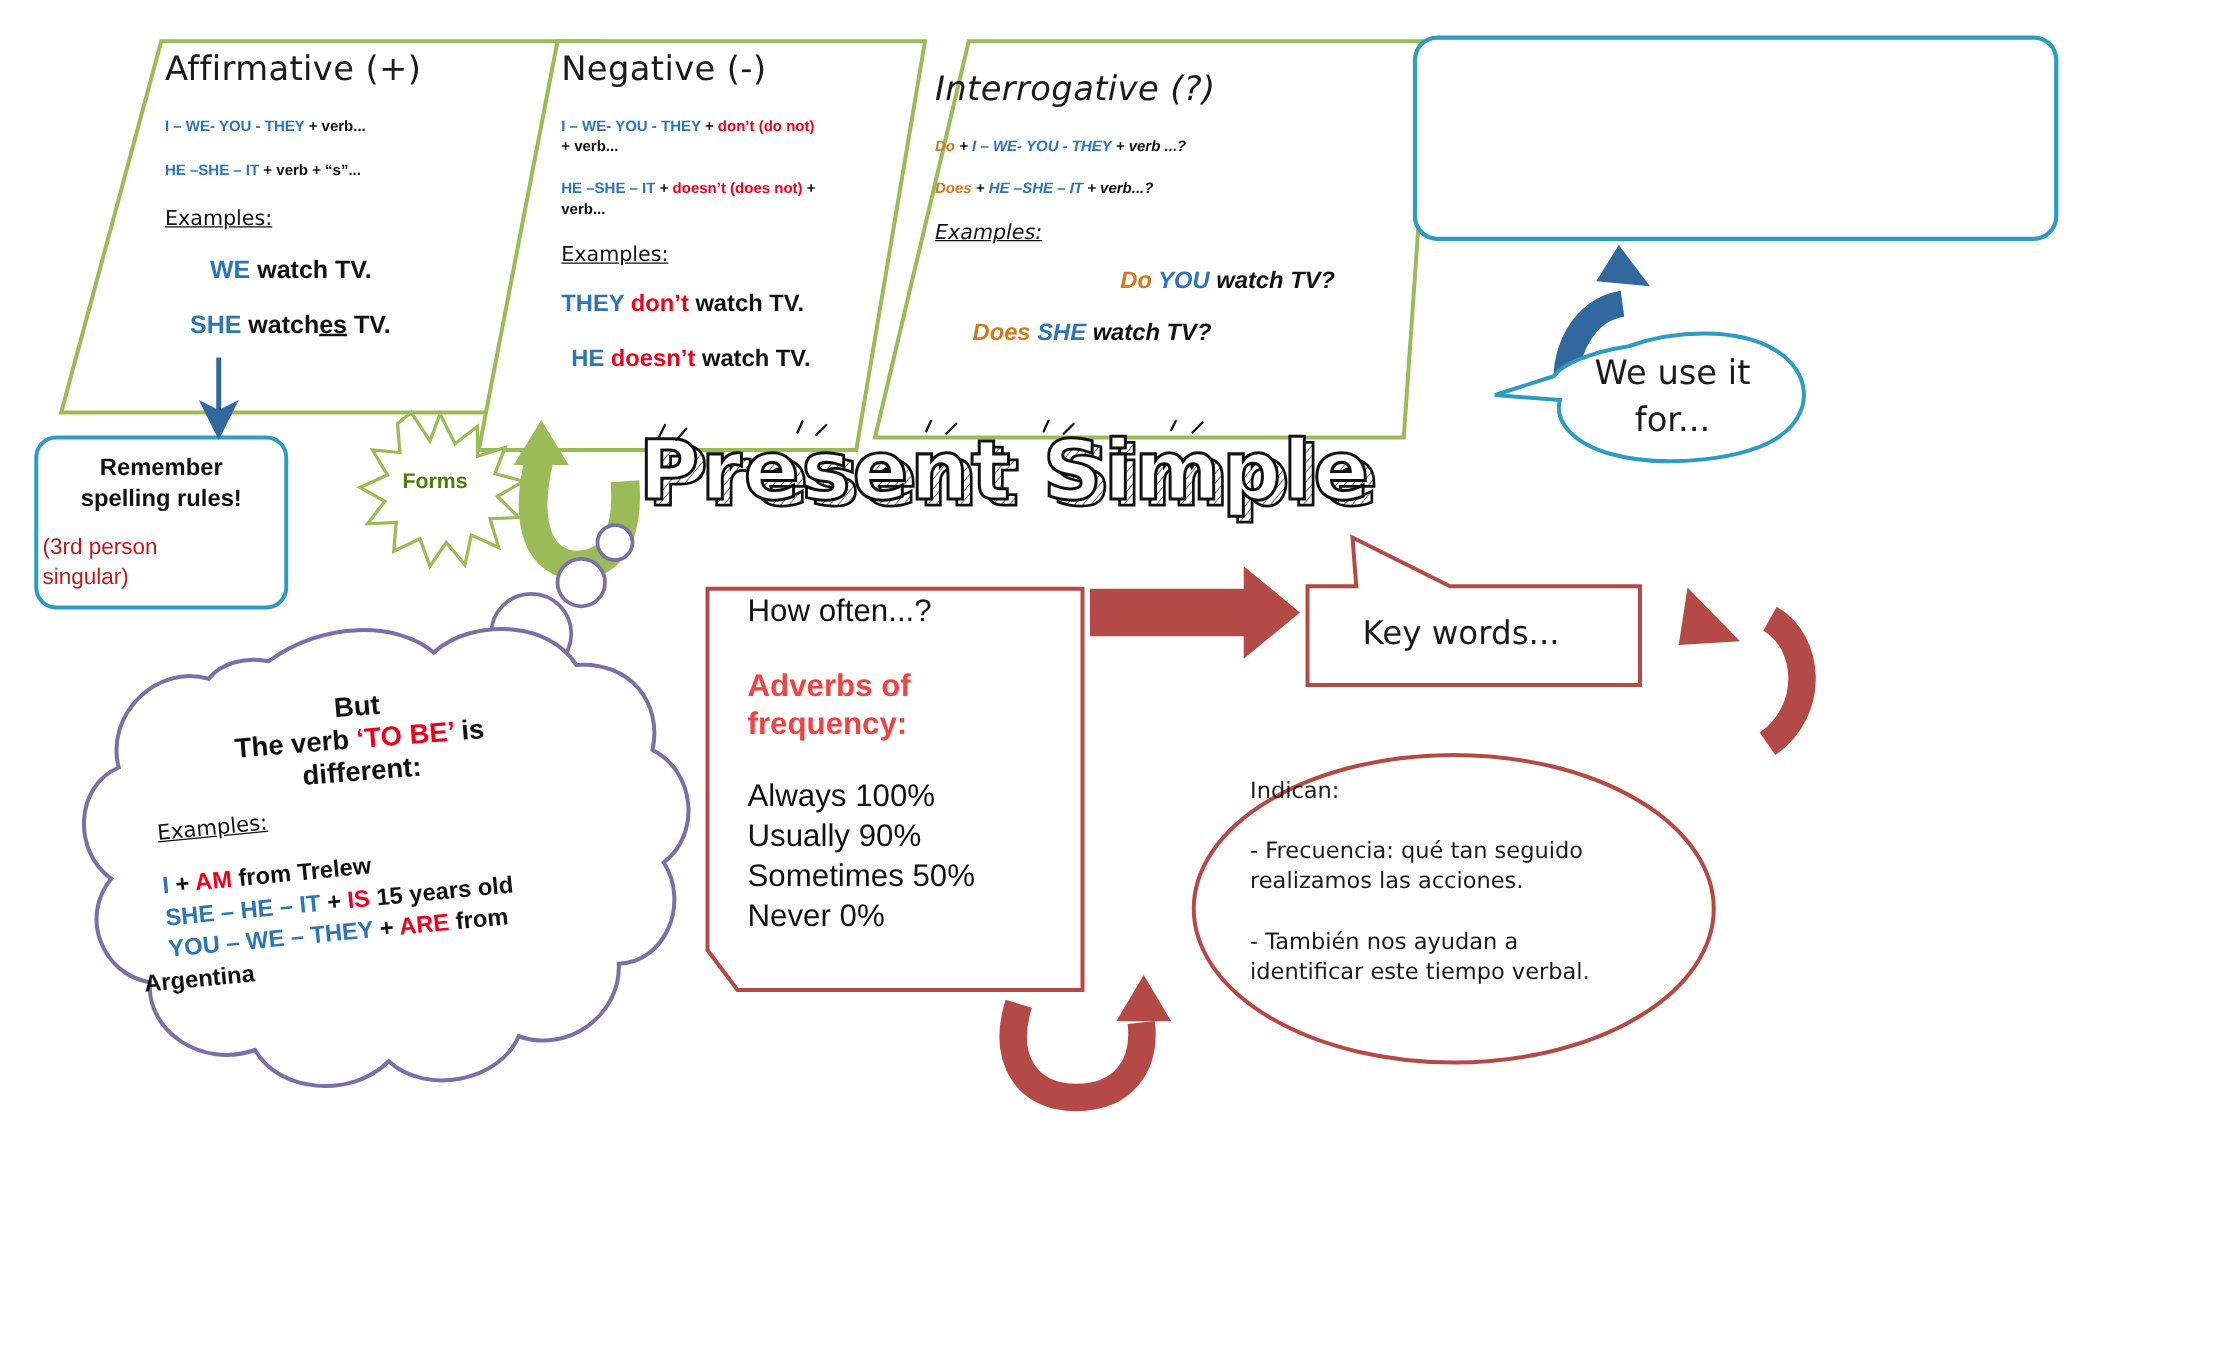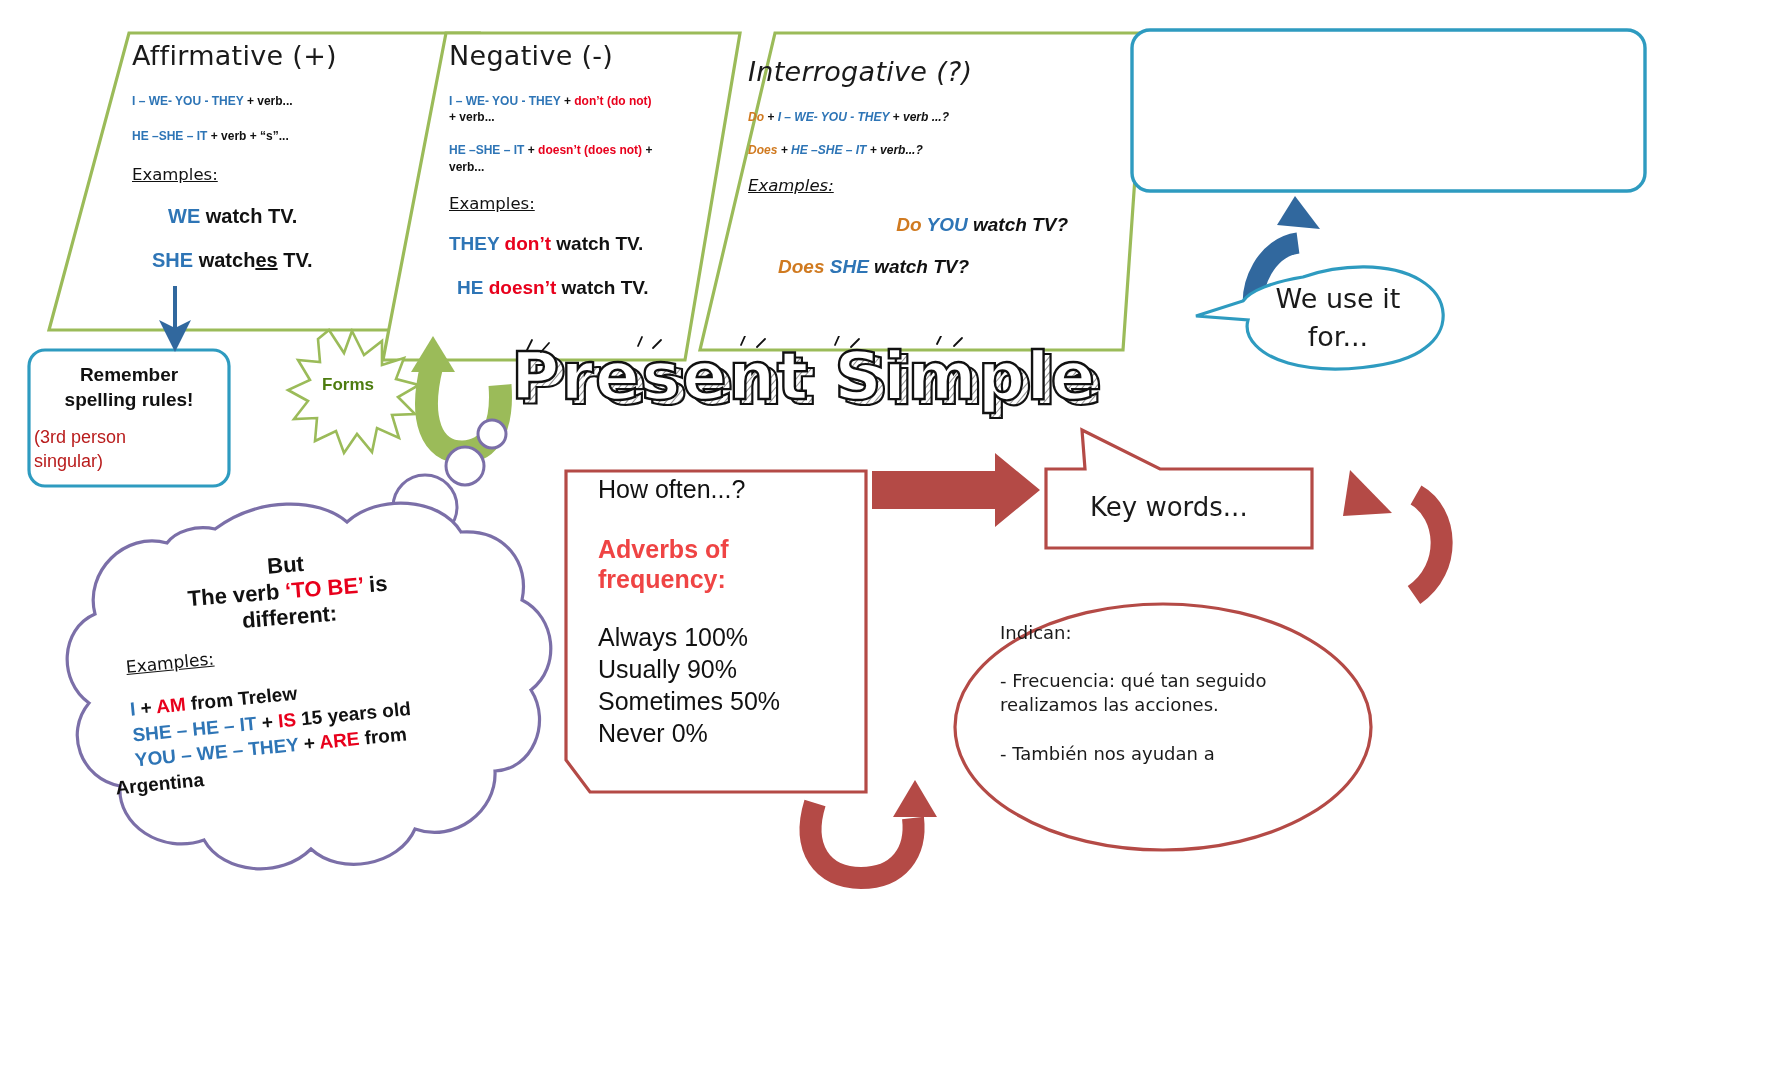--- a/index.html
+++ b/index.html
@@ -236,15 +236,16 @@
 
   <div class="abs" style="left:1090px;top:492px;width:230px;">
     <div class="hand key-text">Key words...</div>
   </div>
 
   <div class="abs" style="left:1000px;top:622px;width:330px;">
     <div class="hand ind-h">Indican:</div>
     <div class="hand ind-t" style="margin-top:26px;">- Frecuencia: qué tan seguido</div>
     <div class="hand ind-t">realizamos las acciones.</div>
     <div class="hand ind-t" style="margin-top:24px;">- También nos ayudan a</div>
+    <div class="hand ind-t">identificar este tiempo verbal.</div>
   </div>
 
 </div>
 
 </body></html>

